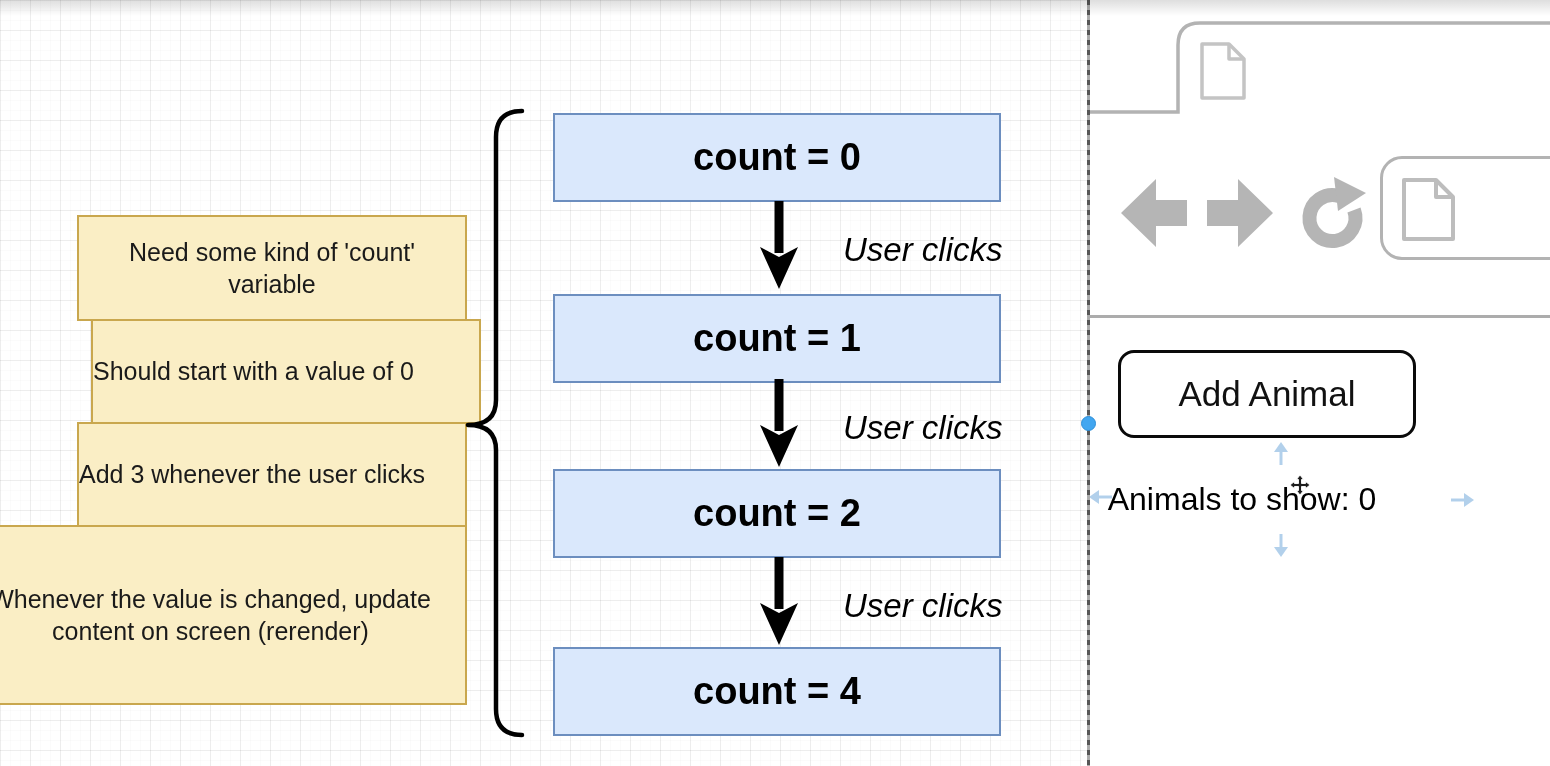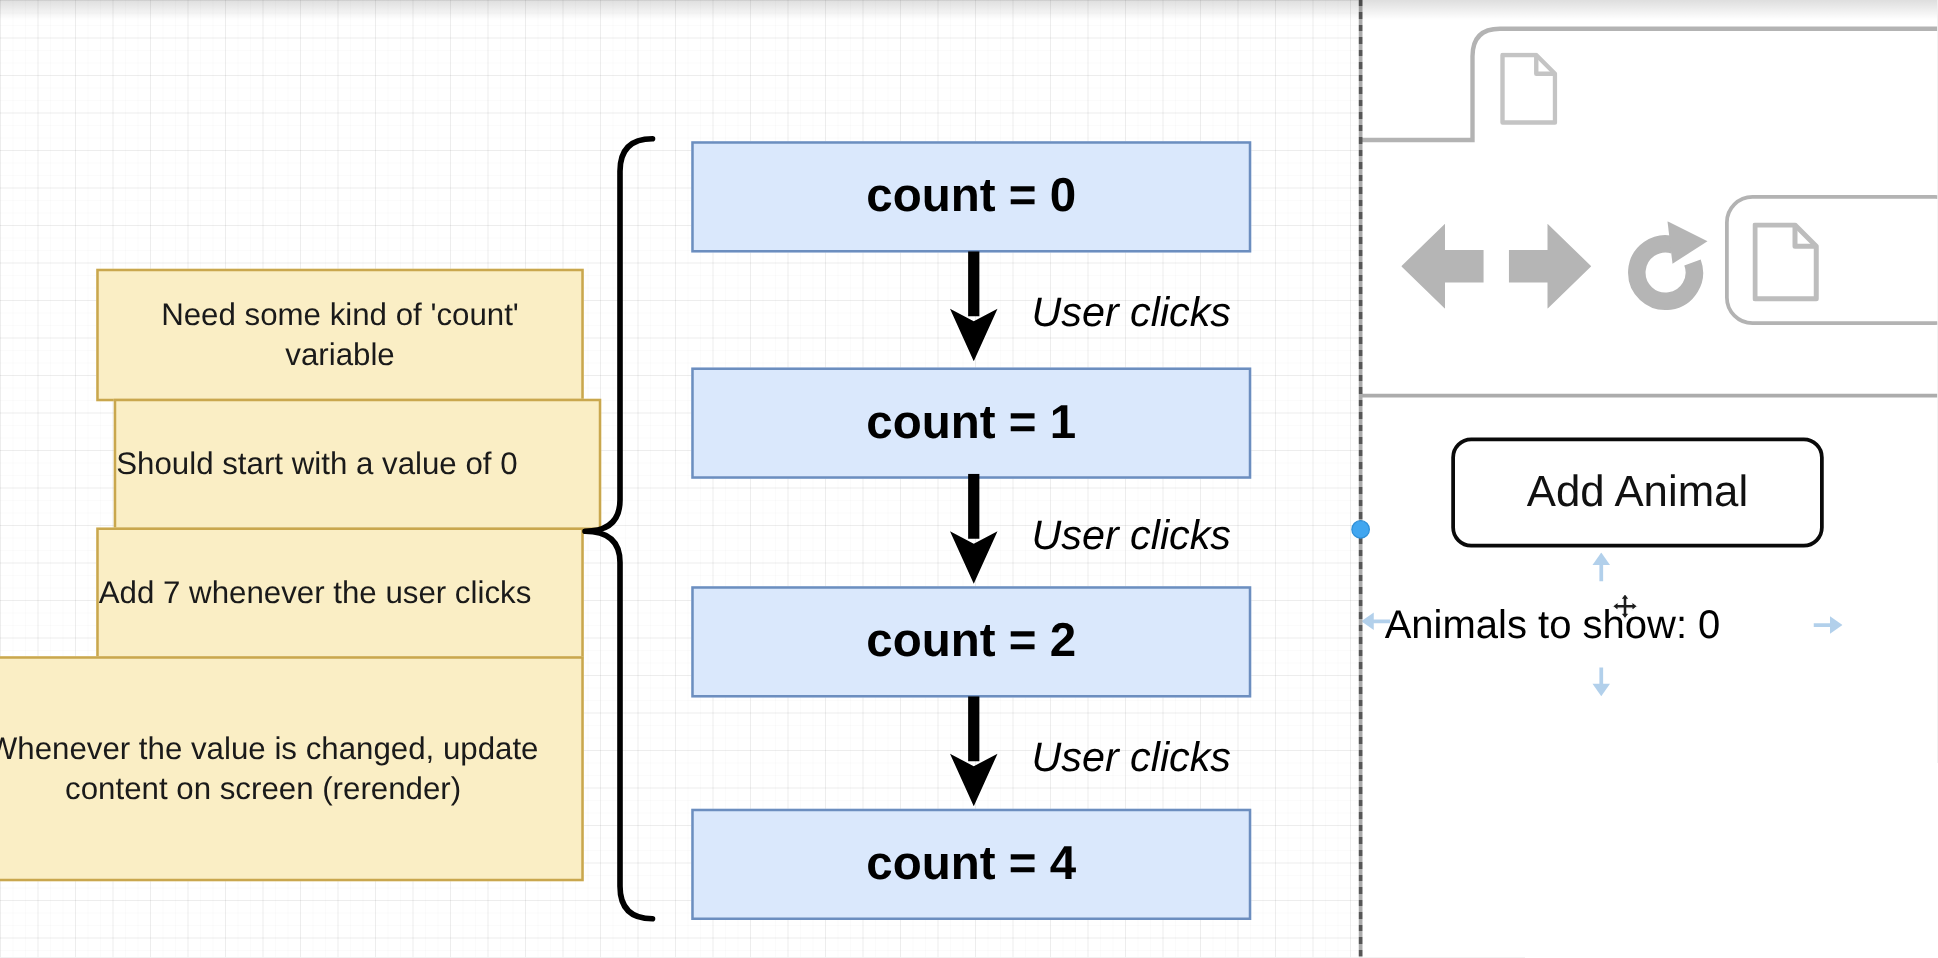--- a/index.html
+++ b/index.html
@@ -41,22 +41,22 @@
     display:flex;align-items:center;justify-content:center;
     font-size:38px;font-weight:bold;color:#000;
   }
   #state-0{top:113px;} #state-1{top:294px;} #state-2{top:469px;} #state-3{top:647px;}
 
   
   .flow-arrow{position:absolute;left:757px;width:44px;height:90px;}
   #flow-arrow-0{top:201px;} #flow-arrow-1{top:379px;} #flow-arrow-2{top:557px;}
 
   .arrow-label{
-    position:absolute;left:805px;width:200px;height:38px;line-height:38px;
-    font-size:33px;font-style:italic;text-align:center;color:#000;
+    position:absolute;left:843px;width:200px;height:38px;line-height:38px;
+    font-size:33px;font-style:italic;text-align:left;color:#000;
   }
   #arrow-label-0{top:231px;} #arrow-label-1{top:409px;} #arrow-label-2{top:587px;}
 
   #brace{position:absolute;left:455px;top:103px;}
 
   
   #divider{
     position:absolute;left:1087px;top:0;width:3px;height:766px;z-index:10;
     background:repeating-linear-gradient(180deg,#565656 0px,#565656 5px,#ABABAB 5px,#ABABAB 10px);
   }
@@ -83,21 +83,21 @@
   .nav-icon{position:absolute;}
   #back-icon{left:1121px;top:179px;}
   #forward-icon{left:1207px;top:179px;}
   #refresh-icon{left:1296px;top:177px;}
 
   
   #add-animal-button{
     position:absolute;left:1118px;top:350px;width:298px;height:88px;box-sizing:border-box;
     background:#fff;border:3px solid #0a0a0a;border-radius:16px;
     display:flex;align-items:center;justify-content:center;
-    font-size:35px;color:#111;cursor:pointer;margin-left:43px;
+    font-size:35px;color:#111;cursor:pointer;
   }
   
   #counter-text{
     position:absolute;left:1084px;top:481px;width:316px;text-align:center;
     font-size:32px;color:#000;
   }
   
   .hover-arrow{position:absolute;opacity:0.85;}
   #hover-arrow-up{left:1273px;top:442px;}
   #hover-arrow-down{left:1273px;top:533px;}
@@ -112,21 +112,21 @@
 
   <div id="canvas">
 
     <div class="note" id="note-a">
       <span>Need some kind of 'count' variable</span>
     </div>
     <div class="note" id="note-b">
       <span>Should start with a value of 0</span>
     </div>
     <div class="note" id="note-c">
-      <span>Add 7 whenever the user clicks</span>
+      <span>Add 3 whenever the user clicks</span>
     </div>
     <div class="note" id="note-d">
       <span>Whenever the value is changed, update content on screen (rerender)</span>
     </div>
 
     <svg id="brace" width="80" height="642" viewBox="0 0 80 642">
       <path d="M67,8 Q41,8 41,34 L41,297 Q41,322 13,322 Q41,322 41,347 L41,606 Q41,632 67,632" fill="none" stroke="#000" stroke-width="4.5" stroke-linecap="round" stroke-linejoin="round"></path>
     </svg>
 
     <div class="state" id="state-0">

